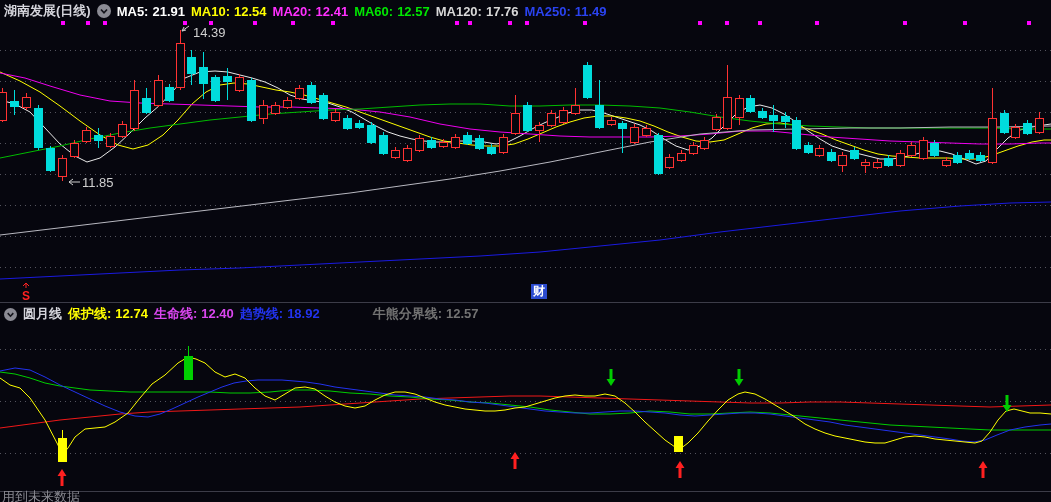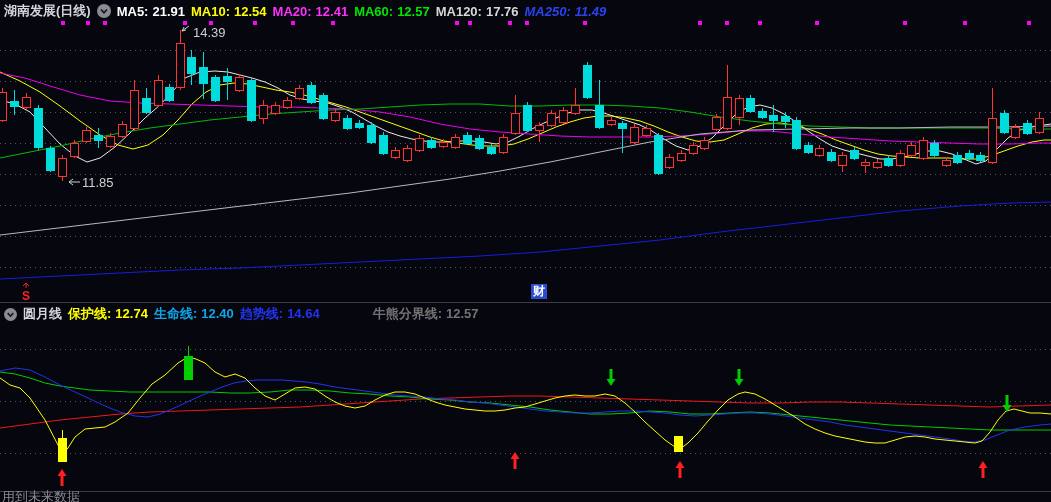--- a/index.html
+++ b/index.html
@@ -271,32 +271,32 @@
       <svg width="14" height="14" viewBox="0 0 14 14">
         <circle cx="7" cy="7" r="7" fill="#8b8b94"></circle>
         <path d="M4 5.5 L7 8.8 L10 5.5" stroke="#14141c" stroke-width="1.7" fill="none"></path>
       </svg>
     </span>
     <span class="leg" style="color: rgb(255, 255, 255);"><span class="lab">MA5:</span><span>21.91</span></span>
     <span class="leg" style="color: rgb(255, 255, 0);"><span class="lab">MA10:</span><span>12.54</span></span>
     <span class="leg" style="color: rgb(255, 48, 255);"><span class="lab">MA20:</span><span>12.41</span></span>
     <span class="leg" style="color: rgb(0, 230, 0);"><span class="lab">MA60:</span><span>12.57</span></span>
     <span class="leg" style="color: rgb(216, 216, 216);"><span class="lab">MA120:</span><span>17.76</span></span>
-    <span class="leg" style="color: rgb(42, 67, 240); font-style: italic;"><span class="lab">MA250:</span><span>11.49</span></span>
+    <span class="leg" style="color: rgb(42, 67, 240);"><span class="lab">MA250:</span><span>11.49</span></span>
   </div>
 
   <div class="hdr" style="top:304px;">
     <span class="cicon">
       <svg width="13" height="13" viewBox="0 0 14 14">
         <circle cx="7" cy="7" r="7" fill="#8b8b94"></circle>
         <path d="M4 5.5 L7 8.8 L10 5.5" stroke="#14141c" stroke-width="1.7" fill="none"></path>
       </svg>
     </span>
     <span>圆月线</span>
     <span class="leg" style="color: rgb(255, 255, 0);"><span class="lab">保护线:</span><span>12.74</span></span>
-    <span class="leg" style="color: #0ea5e9;"><span class="lab">生命线:</span><span>12.40</span></span>
-    <span class="leg" style="color: rgb(34, 51, 238);"><span class="lab">趋势线:</span><span>14.64</span></span>
+    <span class="leg" style="color: #d946ef;"><span class="lab">生命线:</span><span>12.40</span></span>
+    <span class="leg" style="color: rgb(34, 51, 238);"><span class="lab">趋势线:</span><span>18.92</span></span>
     <span class="leg" style="color: #737373; margin-left: 47px;"><span class="lab">牛熊分界线:</span><span>12.57</span></span>
   </div>
 
   <div id="cai" style="left: 531px; top: 284px; width: 16px; height: 15px; background: rgb(43, 75, 208); color: rgb(255, 255, 255);">财</div>
   <div id="futnote">用到未来数据</div>
 </div>
 
 </body></html>

